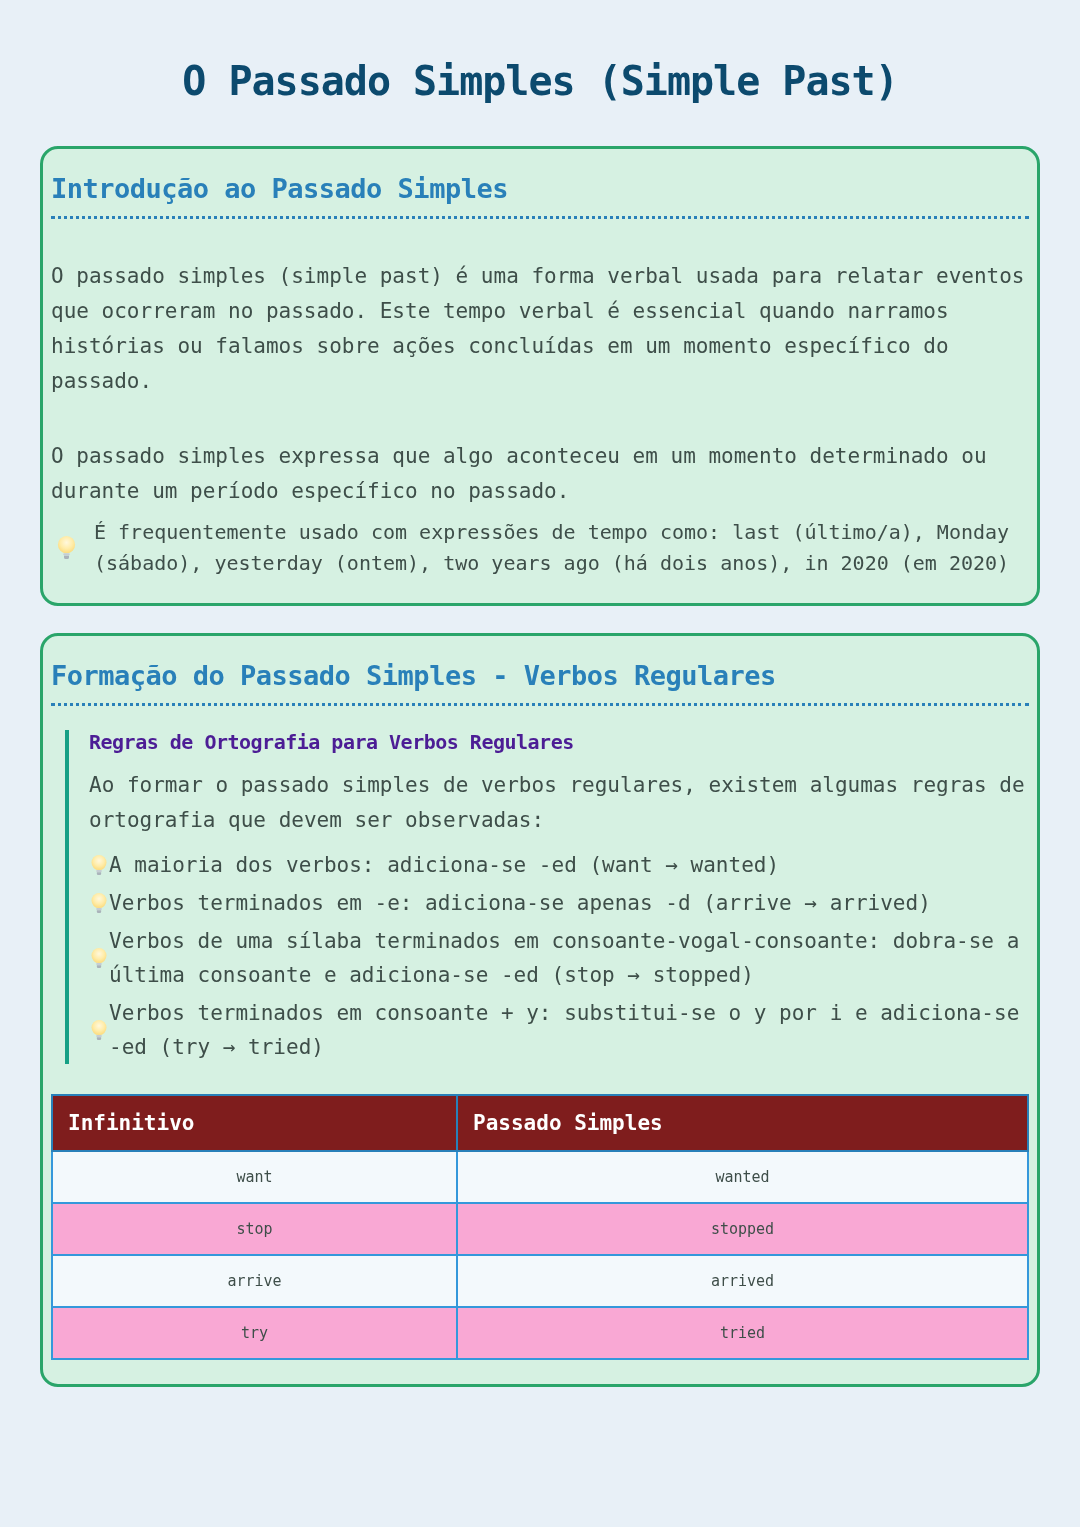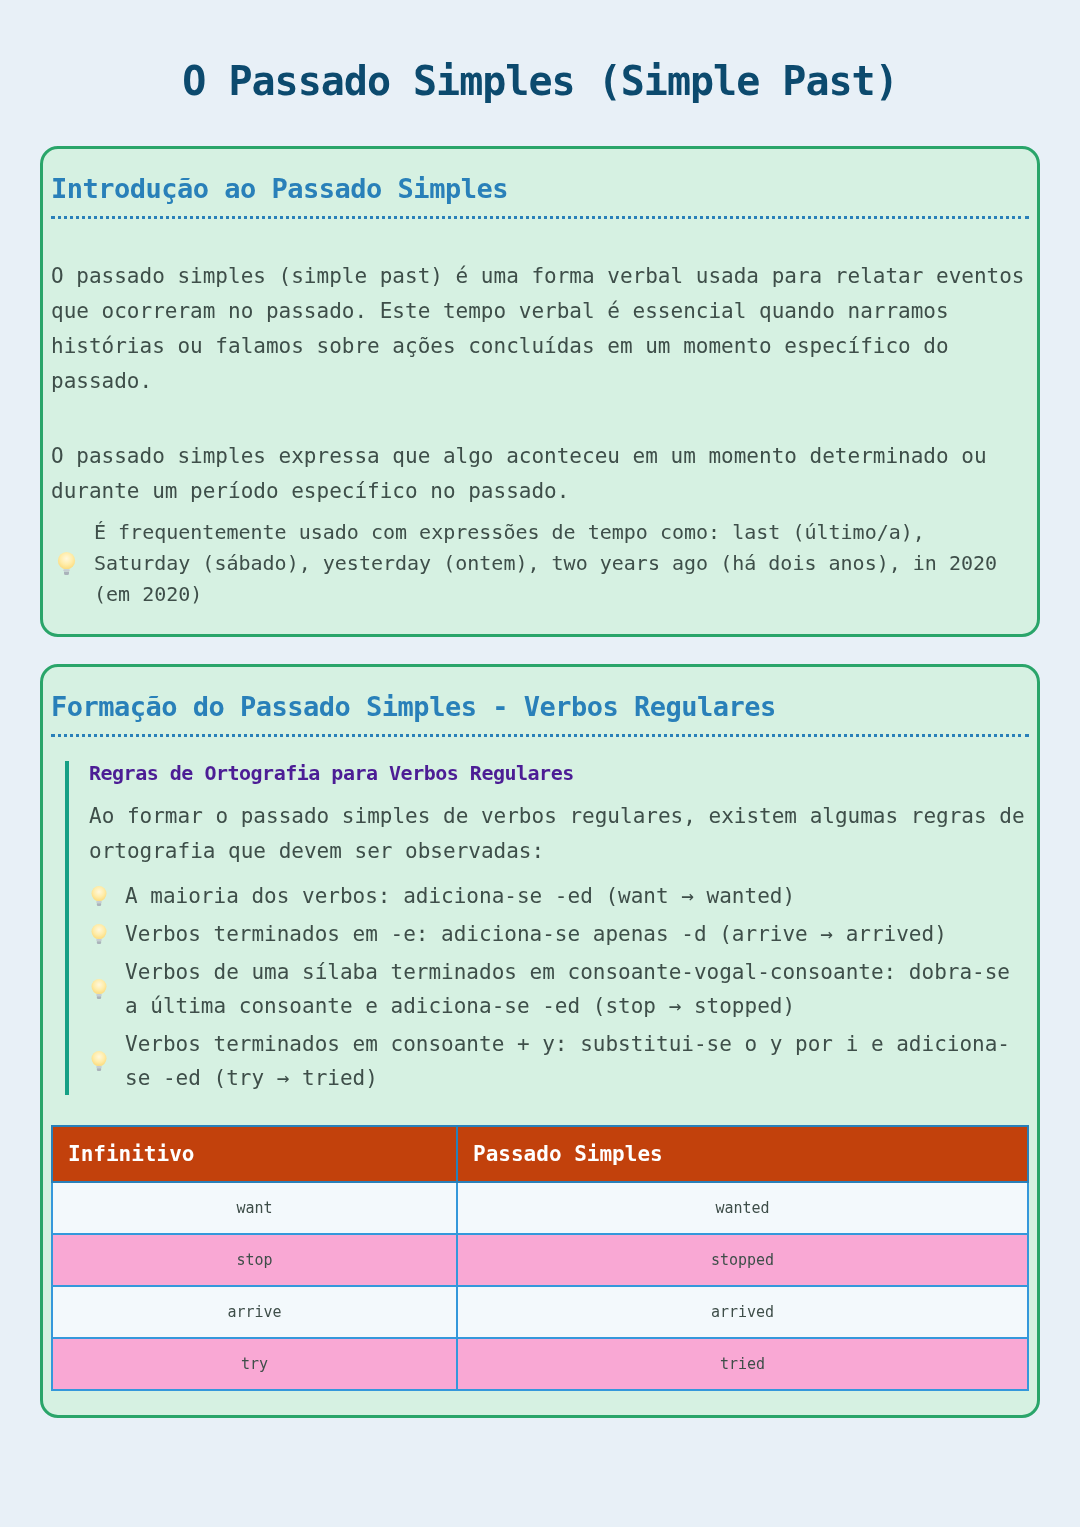--- a/index.html
+++ b/index.html
@@ -62,34 +62,34 @@
     color: #4c1d95;
     font-size: 20px;
     font-weight: bold;
     letter-spacing: -0.5px;
   }
   .subsection .intro { margin-top: 14px; }
   .bullet-list { margin-top: 10px; }
   .bullet {
     display: flex;
     align-items: center;
-    gap: 16px;
+    gap: 0;
     margin-top: 4px;
   }
   .bullet .bulb { width: 20px; height: 25px; }
   .bullet-text { font-size: 21px; line-height: 34px; }
   table.verbs {
     width: 100%;
     margin-top: 30px;
     border-collapse: collapse;
     border: 2px solid #2980b9;
     background: #ffffff;
   }
   table.verbs th {
-    background: #c2410c;
+    background: #7f1d1d;
     color: #ffffff;
     font-size: 21px;
     font-weight: bold;
     text-align: left;
     padding: 15px 15px;
     border: 2px solid #2980b9;
   }
   table.verbs td {
     font-size: 15px;
     text-align: center;
@@ -120,21 +120,21 @@
 <section class="card card-1">
   <h2 class="card-heading">Introdução ao Passado Simples</h2>
   <p class="body-text">O passado simples (simple past) é uma forma verbal usada para relatar eventos que ocorreram no passado. Este tempo verbal é essencial quando narramos histórias ou falamos sobre ações concluídas em um momento específico do passado.</p>
   <p class="body-text">O passado simples expressa que algo aconteceu em um momento determinado ou durante um período específico no passado.</p>
   <div class="tip-row body-text">
     <svg class="bulb" viewBox="0 0 24 28">
       <circle cx="12" cy="10.5" r="9" fill="url(#bulbGrad)"></circle>
       <rect x="8.6" y="19.5" width="6.8" height="2.2" rx="1.1" fill="#c6cdd3"></rect>
       <path d="M9.4 22.2 h5.2 v1.6 a1.6 1.6 0 0 1 -1.6 1.6 h-2 a1.6 1.6 0 0 1 -1.6 -1.6 z" fill="#aab3ba"></path>
     </svg>
-    <span class="tip-text">É frequentemente usado com expressões de tempo como: last (último/a), Saturday (sábado), yesterday (ontem), two years ago (há dois anos), in 2020 (em 2020)</span>
+    <span class="tip-text">É frequentemente usado com expressões de tempo como: last (último/a), Monday (sábado), yesterday (ontem), two years ago (há dois anos), in 2020 (em 2020)</span>
   </div>
 </section>
 
 <section class="card card-2">
   <h2 class="card-heading">Formação do Passado Simples - Verbos Regulares</h2>
 
   <div class="subsection">
     <h3 class="sub-heading">Regras de Ortografia para Verbos Regulares</h3>
     <p class="body-text intro">Ao formar o passado simples de verbos regulares, existem algumas regras de ortografia que devem ser observadas:</p>
 

